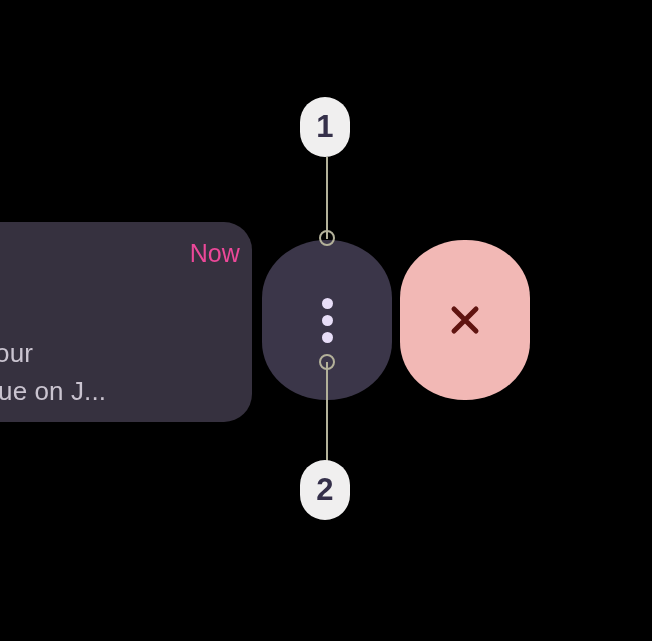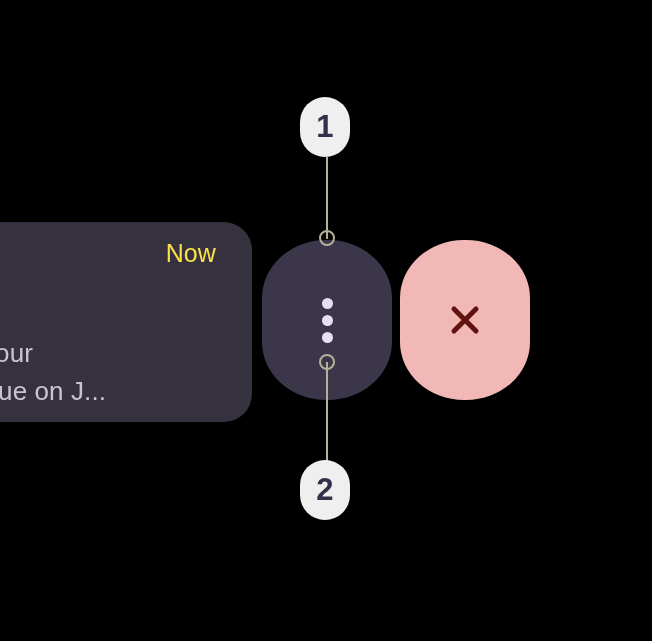--- a/index.html
+++ b/index.html
@@ -26,25 +26,25 @@
     top: 222px;
     width: 348px;
     height: 200px;
     background: #36313F;
     border-radius: 28px;
     box-sizing: border-box;
     padding: 16px 20px 18px 24px;
   }
   .notif-time {
     position: absolute;
-    right: 36px;
+    right: 12px;
     top: 16px;
     font-size: 25px;
     line-height: 30px;
-    color: #fde047;
+    color: #ec4899;
     letter-spacing: 0.1px;
   }
   .notif-body {
     position: absolute;
     left: 24px;
     top: 112px;
     width: 330px;
     font-size: 26px;
     line-height: 38px;
     color: #CAC4D0;

